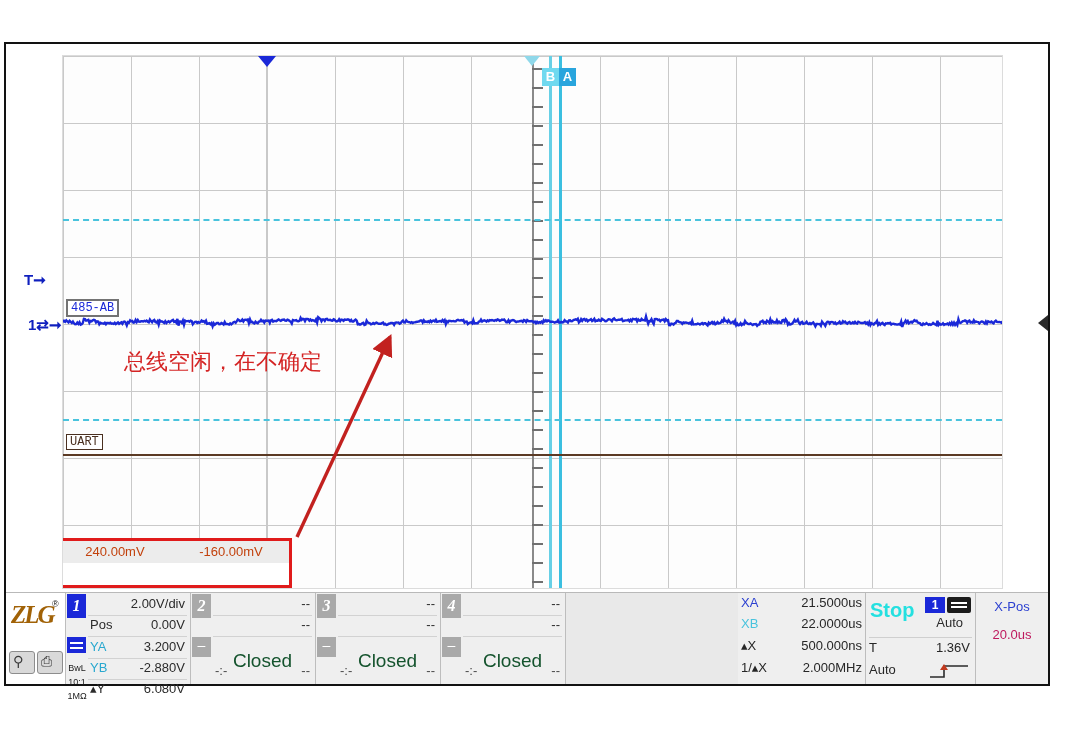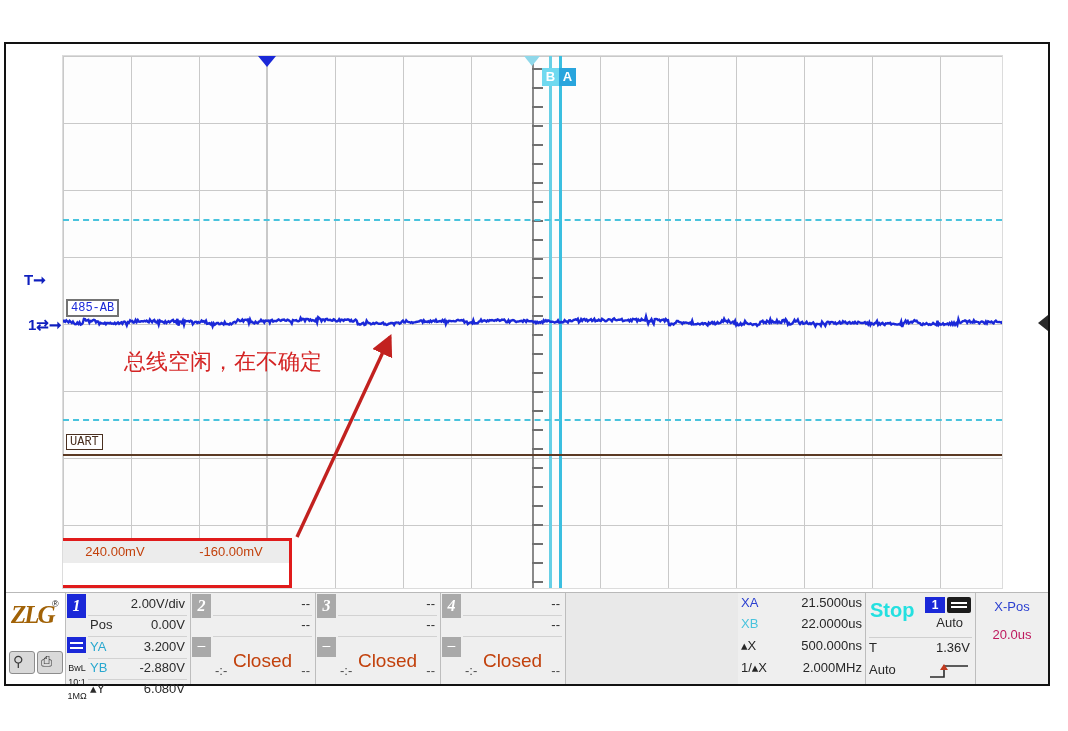--- a/index.html
+++ b/index.html
@@ -92,21 +92,21 @@
   .chNum{position:absolute;left:1px;top:1px;width:19px;height:24px;
          color:#ffffff;font:italic bold 16px "Liberation Serif",serif;
          text-align:center;line-height:24px;}
   .chRow{position:absolute;left:22px;right:3px;height:21px;
          font:13px "Liberation Sans",sans-serif;color:#2b2b2b;
          border-bottom:1px solid #d2d2d2;}
   .chRow .lab{position:absolute;left:2px;top:2px;}
   .chRow .val{position:absolute;right:2px;top:2px;}
   .cyanlab{color:#29a8cf;}
   .dashCell{position:absolute;left:22px;right:3px;top:22px;height:47px;
-            text-align:center;font:19px "Liberation Sans",sans-serif;color:#c2410c;
+            text-align:center;font:19px "Liberation Sans",sans-serif;color:#14532d;
             line-height:47px;}
   .offBadge{position:absolute;left:1px;top:26px;width:19px;height:20px;
             background:#a9a9a9;color:#ffffff;text-align:center;line-height:20px;
             font:14px "Liberation Sans",sans-serif;}
   .probeCol{position:absolute;left:1px;top:26px;width:20px;
             font:9px "Liberation Sans",sans-serif;color:#1b1b1b;text-align:center;}
   .probeCol div{height:14px;line-height:14px;}
   .couplIcon{position:absolute;left:1px;top:26px;width:19px;height:16px;background:#1a28d8;}
   .couplIcon i{position:absolute;left:3px;width:13px;height:2px;background:#ffffff;}
 

